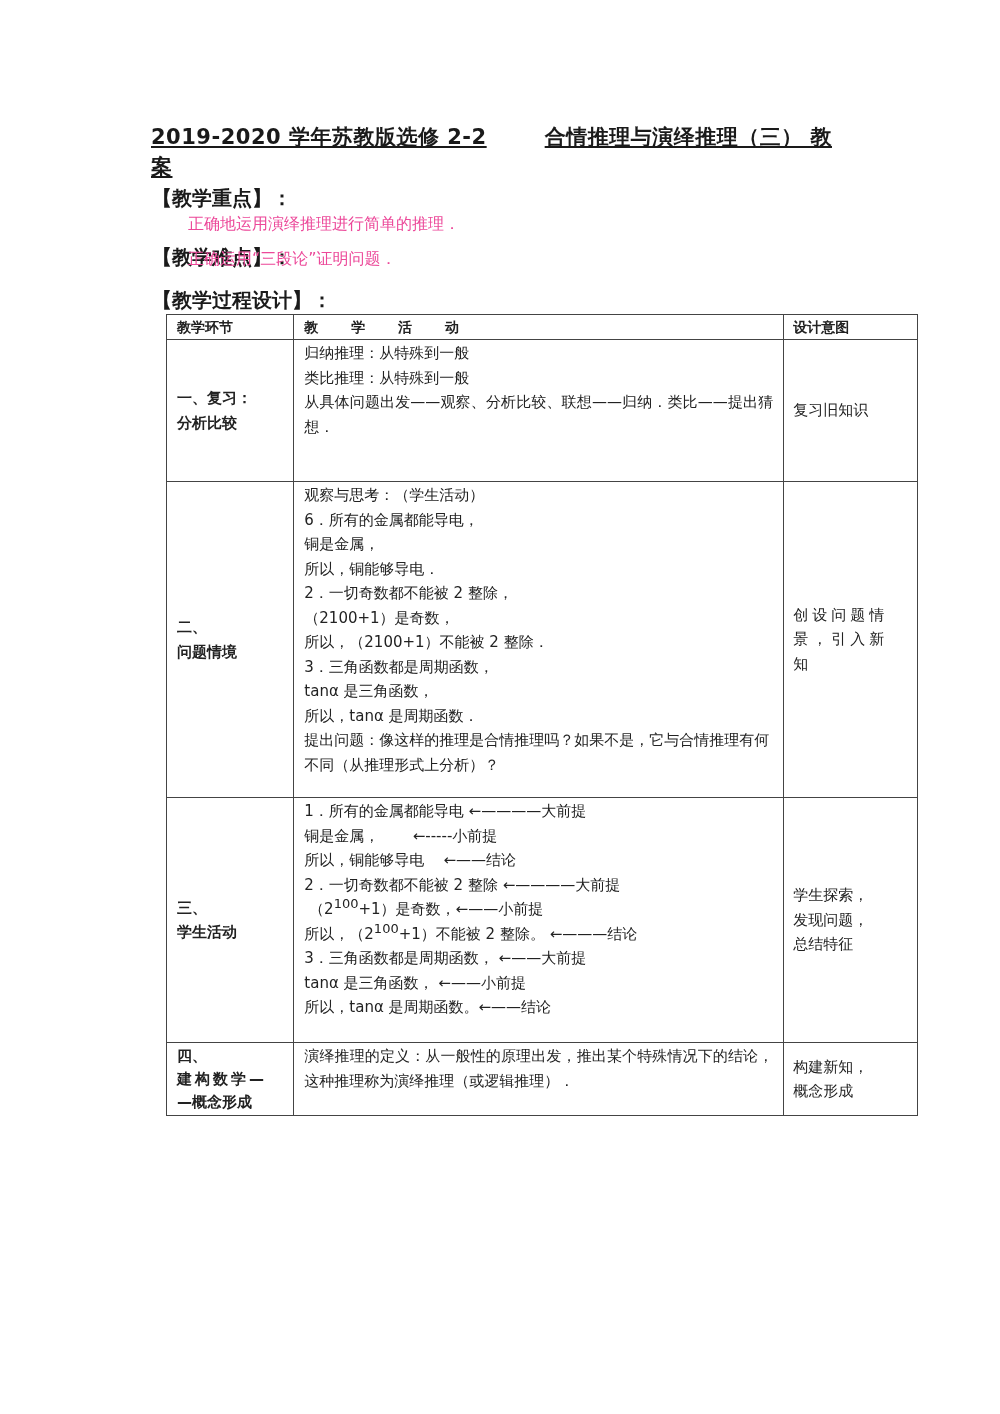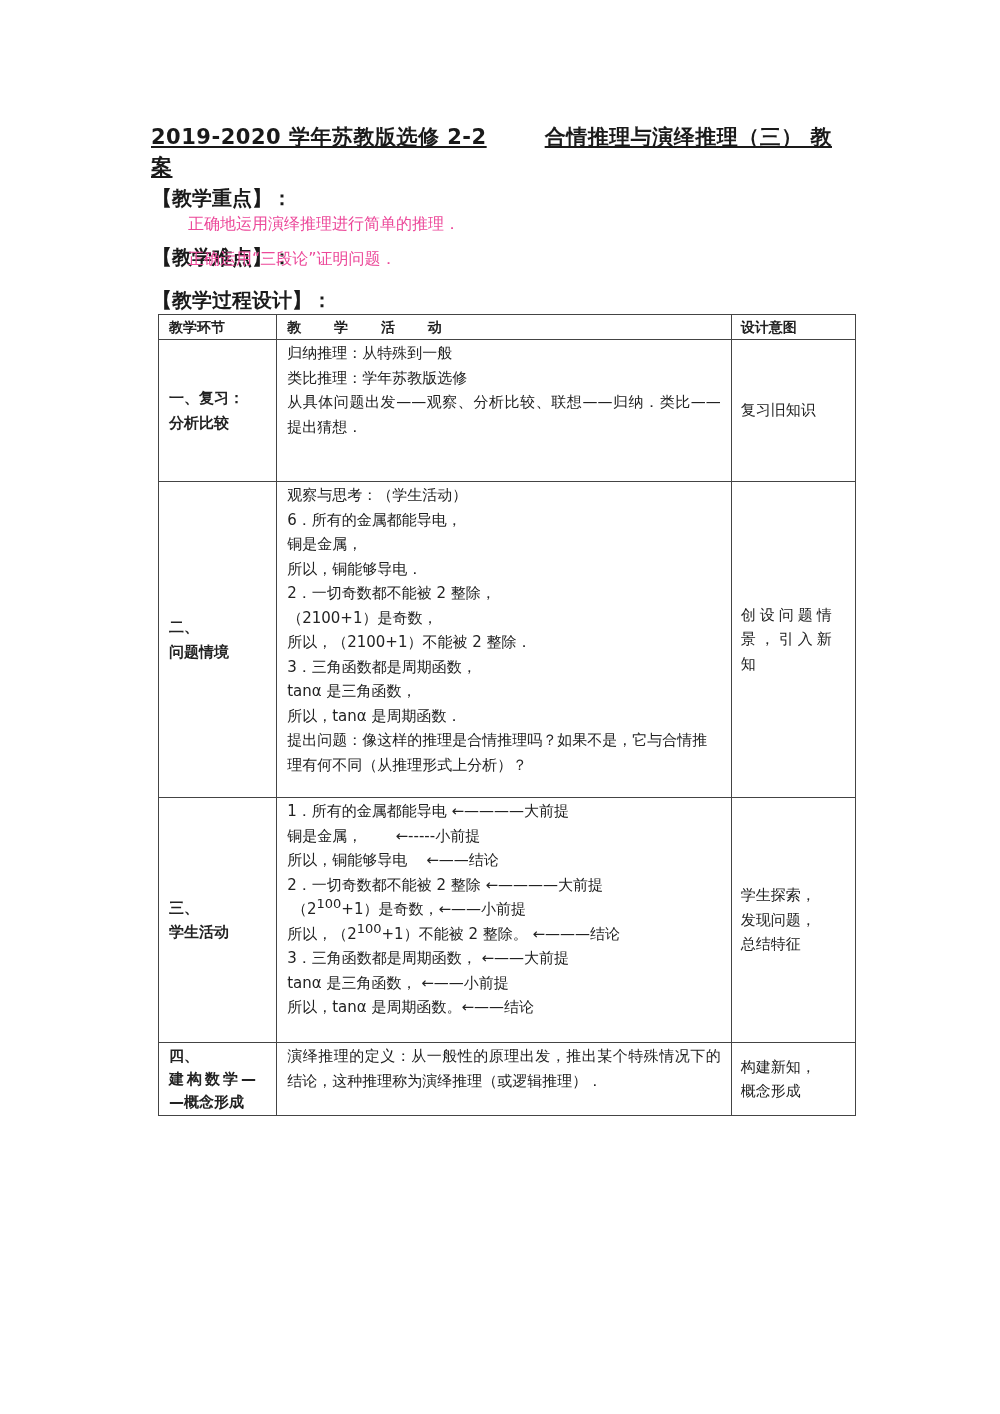--- a/index.html
+++ b/index.html
@@ -4,21 +4,21 @@
 <style>
   html, body { margin:0; padding:0; background:#ffffff; }
   body { width:1000px; height:1414px; position:relative; overflow:hidden;
          font-family:"DejaVu Sans","Liberation Sans",sans-serif; color:#1a1a1a; }
   .title { position:absolute; left:151px; top:122px; width:705px;
            font-size:21px; font-weight:bold; line-height:30px; letter-spacing:0.5px;text-decoration:underline; }
   .title .gap { display:inline-block; width:58px; }
   .title .t2 { display:block; }
   .sec-h { position:absolute; left:152px; font-size:20px; font-weight:bold; line-height:22px; }
   .sec-b { position:absolute; left:188px; font-size:16px; line-height:20px; color:#ec4899; }
-  table.main { position:absolute; left:158px; top:314px; width:698px;
+  table.main { position:absolute; left:166px; top:314px; width:752px;
                border-collapse:collapse; table-layout:fixed; }
   table.main td { border:1.5px solid #444; vertical-align:middle; padding:0 10px;
                   font-size:15px; line-height:24.5px; color:#222; }
   table.main td.c1 { width:97px; font-weight:bold; padding-left:10px; }
   table.main td.c2 { width:433px; vertical-align:top; padding-top:1px; }
   table.main td.c3 { width:104px; padding-left:9px; }
   tr.hdr td { height:24px; font-weight:bold; font-size:14px; line-height:22px; vertical-align:middle; }
   tr.hdr td.c2 { letter-spacing:14px; vertical-align:middle; padding-top:0; }
   .line { display:block; white-space:nowrap; }
   .wrap { display:block; white-space:normal; }
@@ -55,21 +55,21 @@
     <td class="c3">设计意图</td>
   </tr>
 
   <tr class="r1">
     <td class="c1">
       <span class="line">一、复习：</span>
       <span class="line">分析比较</span>
     </td>
     <td class="c2">
       <span class="line">归纳推理：从特殊到一般</span>
-      <span class="line">类比推理：学年苏教版选修</span>
+      <span class="line">类比推理：从特殊到一般</span>
       <span class="wrap just">从具体问题出发——观察、分析比较、联想——归纳．类比——提出猜想．</span>
     </td>
     <td class="c3">复习旧知识</td>
   </tr>
 
   <tr class="r2">
     <td class="c1">
       <span class="line">二、</span>
       <span class="line">问题情境</span>
     </td>

